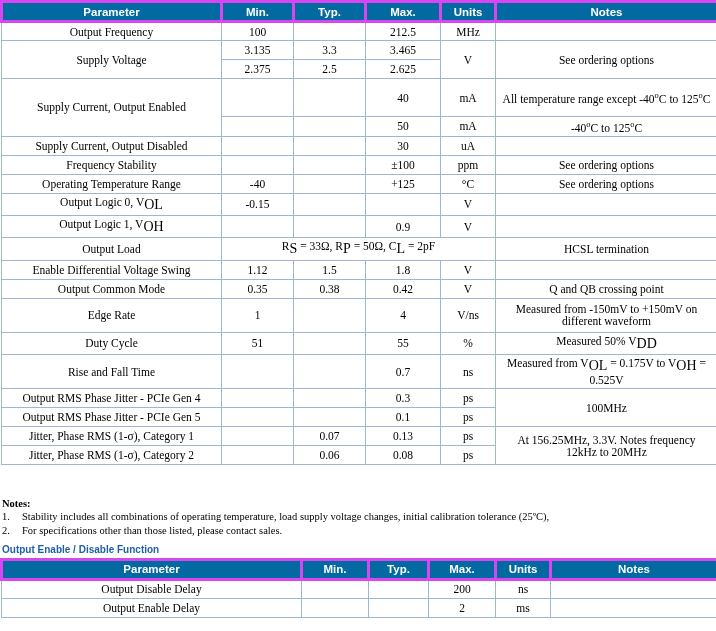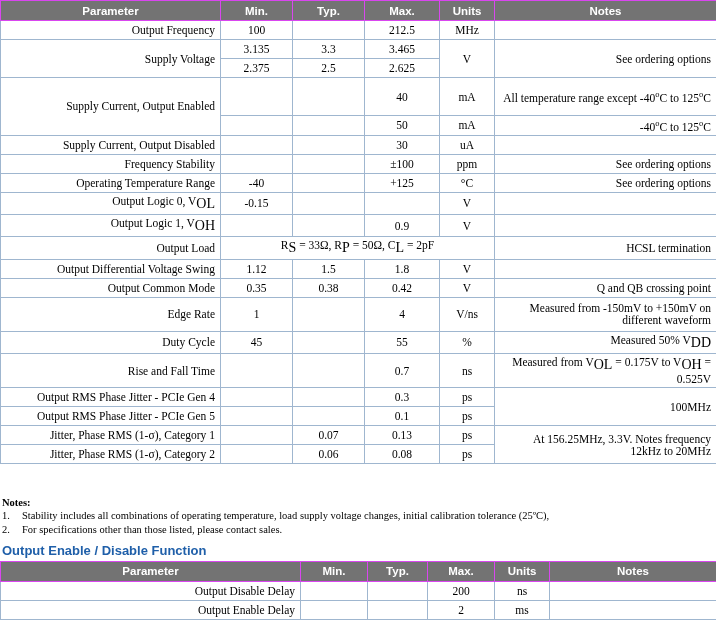--- a/index.html
+++ b/index.html
@@ -16,38 +16,38 @@
     overflow: hidden;
   }
   table.spec {
     border-collapse: collapse;
     width: 716px;
     table-layout: fixed;
     font-size: 11.5px;
     color: #000;
   }
   table.spec th {
-    background: #737373;
+    background: #0369a1;
     color: #ffffff;
     font-family: "Liberation Sans", sans-serif;
     font-size: 11.5px;
     font-weight: bold;
     height: 20px;
-    border: 1px solid #d946ef;
+    border: 3px solid #d946ef;
     text-align: center;
     padding: 2px 3px;
   }
   table.spec td {
     border: 1px solid #9fb6cf;
     padding: 2px 5px;
     vertical-align: middle;
     height: 19px;
   }
   td.c { text-align: center; }
-  td.l { text-align: right; }
+  td.l { text-align: center; }
   .sub { font-size: 14px; vertical-align: sub; }
   .sup { font-size: 8.5px; vertical-align: super; }
   .notes {
     font-size: 10.5px;
     margin-top: 4px;
     padding-left: 2px;
     line-height: 1.25;
     color: #000;
   }
   .notes .hdr {
@@ -59,21 +59,21 @@
     display: flex;
     gap: 4px;
   }
   .note-num { width: 16px; flex: none; }
   .note-txt { flex: 1; }
   .note-cont { padding-left: 20px; }
   .section-title {
     color: #1f5fa9;
     font-family: "Liberation Sans", sans-serif;
     font-weight: bold;
-    font-size: 13px;
+    font-size: 10px;
     margin: 7px 0 3px 2px;
   }
 </style>
 </head>
 <body>
 
 <div class="page">
 
   <table class="spec">
     <colgroup>
@@ -182,21 +182,21 @@
         <td class="l"></td>
       </tr>
 
       <tr>
         <td class="l">Output Load</td>
         <td class="c" colspan="4">R<span class="sub">S</span> = 33Ω, R<span class="sub">P</span> = 50Ω, C<span class="sub">L</span> = 2pF</td>
         <td class="l">HCSL termination</td>
       </tr>
 
       <tr>
-        <td class="l">Output Differential Voltage Swing</td>
+        <td class="l">Enable Differential Voltage Swing</td>
         <td class="c">1.12</td>
         <td class="c">1.5</td>
         <td class="c">1.8</td>
         <td class="c">V</td>
         <td class="l"></td>
       </tr>
 
       <tr>
         <td class="l">Output Common Mode</td>
         <td class="c">0.35</td>
@@ -210,21 +210,21 @@
         <td class="l">Edge Rate</td>
         <td class="c">1</td>
         <td class="c"></td>
         <td class="c">4</td>
         <td class="c">V/ns</td>
         <td class="l" style="height:34px">Measured from -150mV to +150mV on different waveform</td>
       </tr>
 
       <tr>
         <td class="l">Duty Cycle</td>
-        <td class="c">45</td>
+        <td class="c">51</td>
         <td class="c"></td>
         <td class="c">55</td>
         <td class="c">%</td>
         <td class="l">Measured 50% V<span class="sub">DD</span></td>
       </tr>
 
       <tr>
         <td class="l">Rise and Fall Time</td>
         <td class="c"></td>
         <td class="c"></td>

